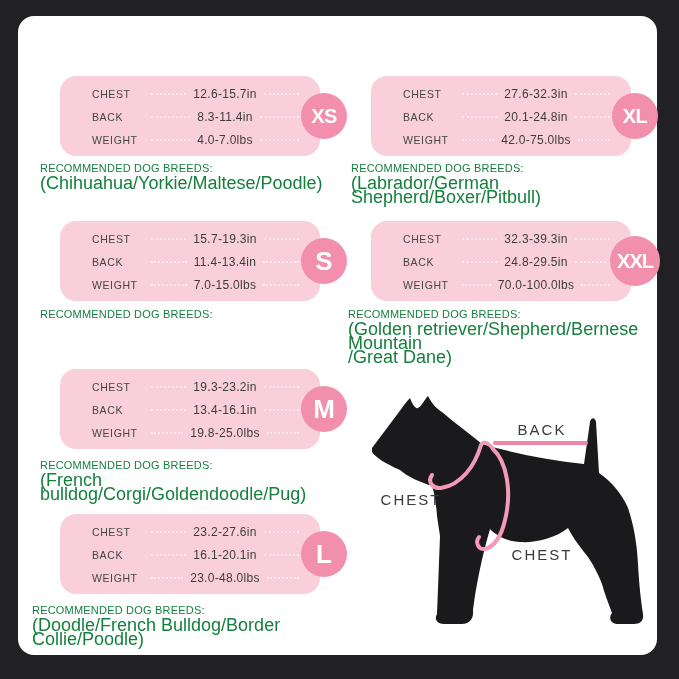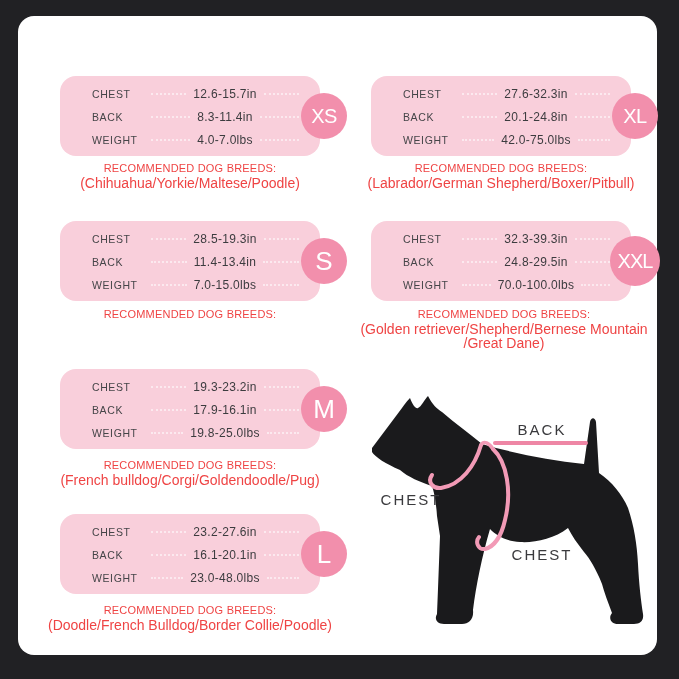--- a/index.html
+++ b/index.html
@@ -21,30 +21,30 @@
   .col-r{left:353px}
   .row{display:flex;align-items:center;height:23px;}
   .mlabel{
     font-size:10.5px;letter-spacing:.6px;color:#454548;
     width:52px;flex:none;
   }
   .leader{flex:1;border-top:2px dotted rgba(255,255,255,.55);margin:0 7px;min-width:4px;}
   .mvalue{font-size:12px;color:#3c3c3f;letter-spacing:.3px;white-space:nowrap;}
   .badge{
     position:absolute;right:-27px;top:17px;width:46px;height:46px;border-radius:50%;
-    background:#f28fac;color:#ffffff;font-weight:normal;
+    background:#f28fac;color:#ffffff;font-weight:bold;
     display:flex;align-items:center;justify-content:center;
   }
   .badge.s1{font-size:26px}
   .badge.s2{font-size:20px;letter-spacing:-.5px}
   .badge.s3{font-size:20px;letter-spacing:-1px;width:50px;height:50px;top:15px;right:-29px}
   
-  .breeds{position:absolute;text-align:center;color:#ef4444;}
+  .breeds{position:absolute;text-align:left;color:#15803d;}
   .breeds .bh{font-size:11px;letter-spacing:.2px;margin-bottom:2px;}
-  .breeds .bl{font-size:14px;line-height:14px;}
+  .breeds .bl{font-size:18px;line-height:14px;}
   
   .dog{position:absolute;left:348px;top:370px;width:290px;height:252px;}
   .dog svg{position:absolute;left:0;top:0;}
   .dlabel{
     position:absolute;font-size:15px;letter-spacing:2px;color:#3a3a3d;
     width:84px;text-align:center;
   }
   .dlabel.back{left:134px;top:35px;}
   .dlabel.neck{left:3px;top:105px;}
   .dlabel.chest{left:134px;top:160px;}
@@ -103,21 +103,21 @@
   </div>
   <div class="breeds" style="left:333px;top:146px;width:300px">
     <div class="bh">RECOMMENDED DOG BREEDS:</div>
     <div class="bl">(Labrador/German Shepherd/Boxer/Pitbull)</div>
   </div>
 
   <div class="card col-l" style="top:205px">
     <div class="row">
       <span class="mlabel">CHEST</span>
       <span class="leader"></span>
-      <span class="mvalue">28.5-19.3in</span>
+      <span class="mvalue">15.7-19.3in</span>
       <span class="leader"></span>
     </div>
     <div class="row">
       <span class="mlabel">BACK</span>
       <span class="leader"></span>
       <span class="mvalue">11.4-13.4in</span>
       <span class="leader"></span>
     </div>
     <div class="row">
       <span class="mlabel">WEIGHT</span>
@@ -161,21 +161,21 @@
   <div class="card col-l" style="top:353px">
     <div class="row">
       <span class="mlabel">CHEST</span>
       <span class="leader"></span>
       <span class="mvalue">19.3-23.2in</span>
       <span class="leader"></span>
     </div>
     <div class="row">
       <span class="mlabel">BACK</span>
       <span class="leader"></span>
-      <span class="mvalue">17.9-16.1in</span>
+      <span class="mvalue">13.4-16.1in</span>
       <span class="leader"></span>
     </div>
     <div class="row">
       <span class="mlabel">WEIGHT</span>
       <span class="leader"></span>
       <span class="mvalue">19.8-25.0lbs</span>
       <span class="leader"></span>
     </div>
     <div class="badge s1">M</div>
   </div>

